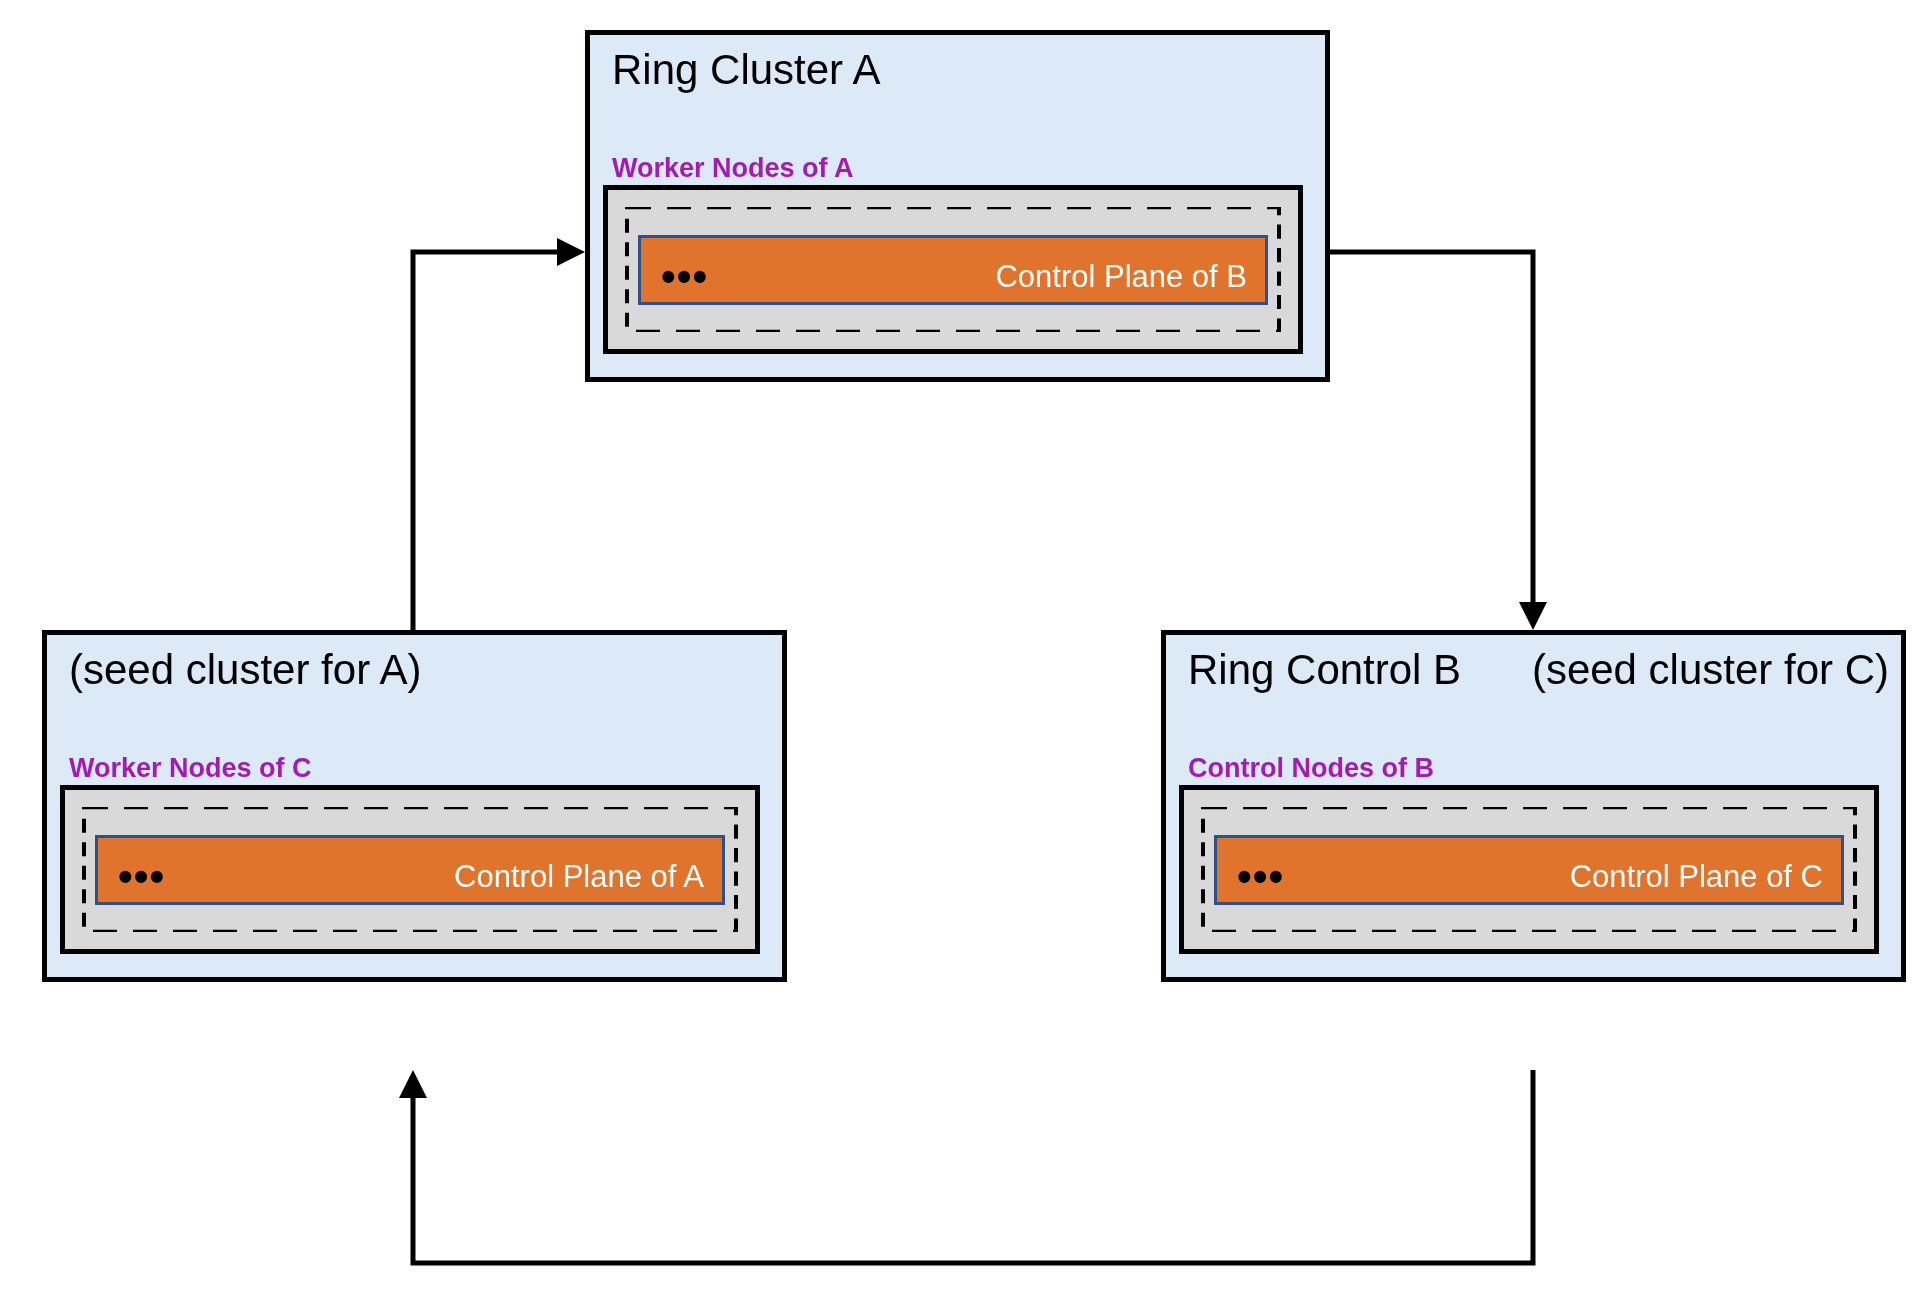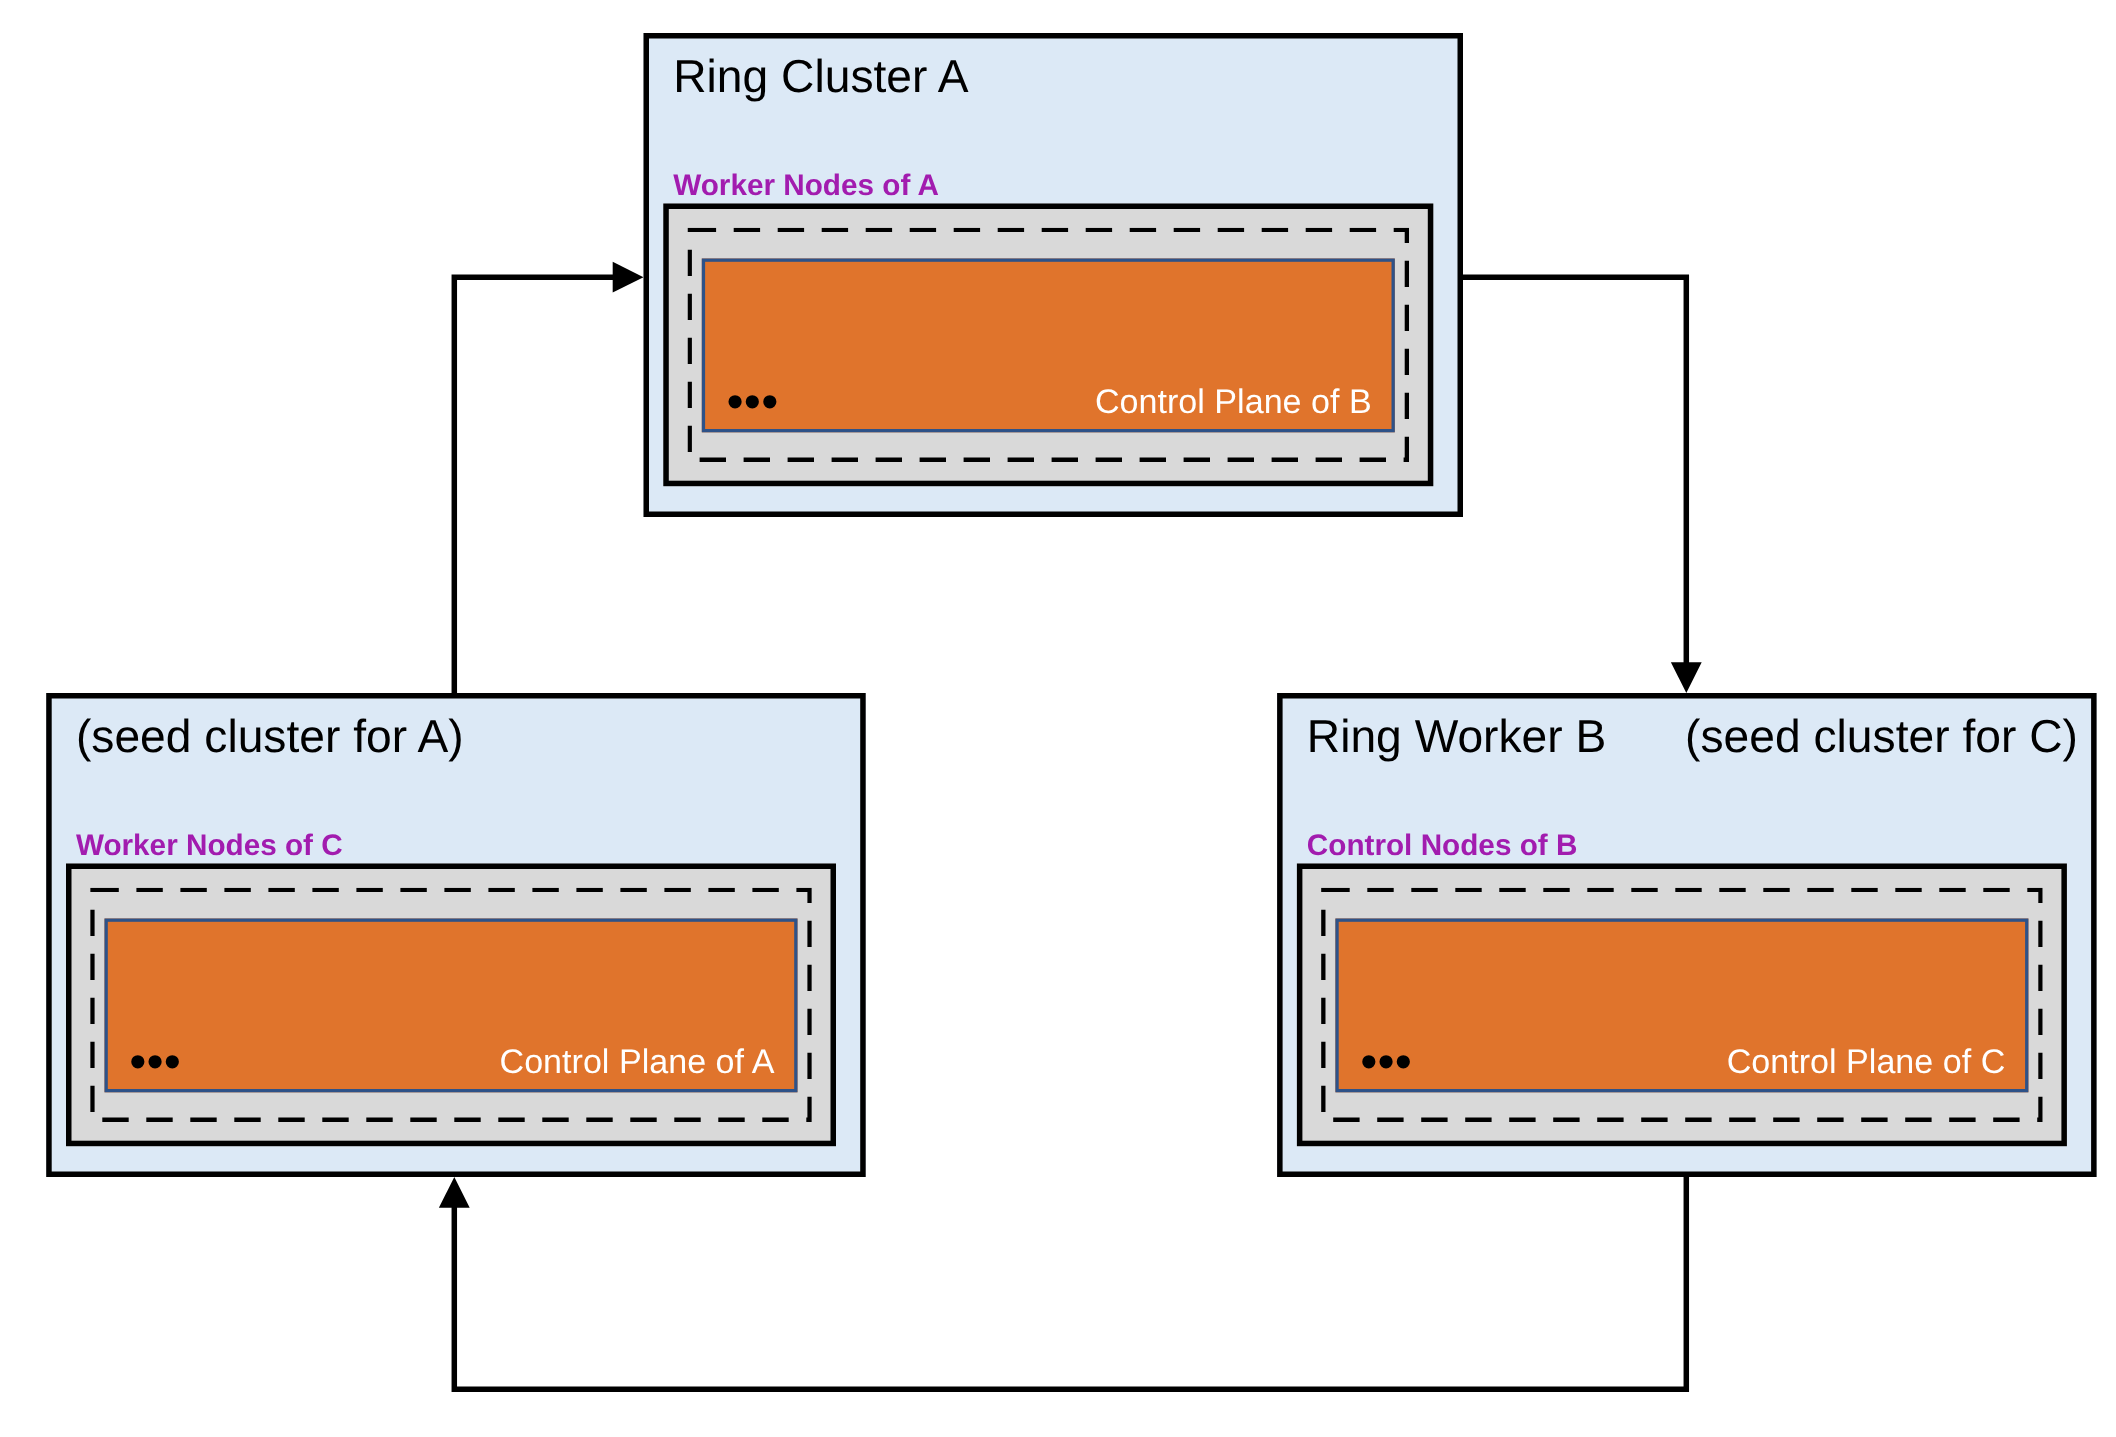--- a/index.html
+++ b/index.html
@@ -13,21 +13,21 @@
   }
   .arrows {
     position: absolute;
     left: 0; top: 0;
     width: 1924px; height: 1306px;
     z-index: 1;
   }
   .cluster {
     position: absolute;
     width: 745px;
-    height: 440px;
+    height: 352px;
     background: #dce9f6;
     border: 5px solid #000000;
     box-sizing: border-box;
     z-index: 2;
   }
   .cluster-a { left: 585px; top: 30px; }
   .cluster-b { left: 1161px; top: 630px; }
   .cluster-c { left: 42px;  top: 630px; }
 
   .title-row {
@@ -127,21 +127,21 @@
         <div class="control-plane">
           <span class="dots">•••</span>
           <span class="cp-label">Control Plane of B</span>
         </div>
       </div>
     </div>
   </section>
 
   <section class="cluster cluster-b">
     <div class="title-row">
-      <span>Ring Worker B</span>
+      <span>Ring Control B</span>
       <span>(seed cluster for C)</span>
     </div>
     <div class="worker-label">Control Nodes of B</div>
     <div class="nodes-box">
       <div class="dashed-box">
         <svg class="dash-svg" viewBox="0 0 656 213" preserveAspectRatio="none" xmlns="http://www.w3.org/2000/svg">
           <rect x="2" y="2" width="652" height="209" fill="none" stroke="#000000" stroke-width="4" stroke-dasharray="24 16"></rect>
         </svg>
         <div class="control-plane">
           <span class="dots">•••</span>

